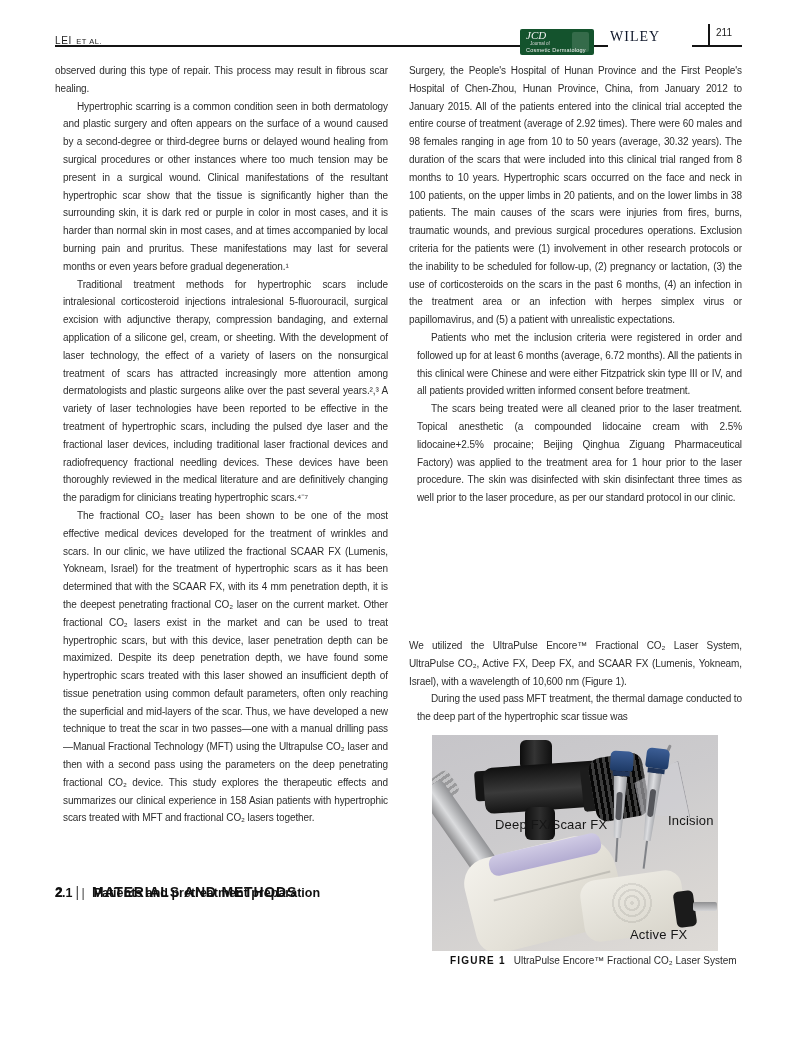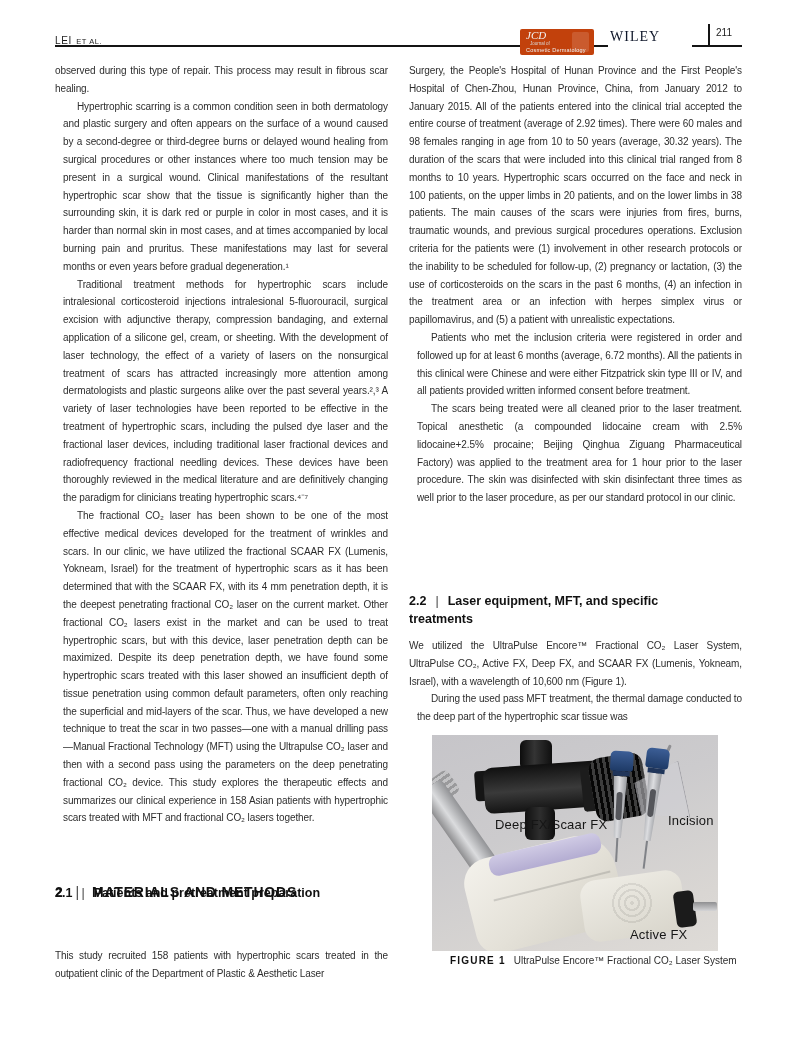--- a/index.html
+++ b/index.html
@@ -12,21 +12,21 @@
   .running-head{position:absolute;left:55px;top:30px;color:#1c1c1c;white-space:nowrap;}
   .running-head .rh-main{font-size:10px;letter-spacing:.6px;}
   .running-head .rh-rest{font-size:7.5px;letter-spacing:.6px;}
   .rule{position:absolute;background:#141414;height:2px;}
   .rule-a{left:55px;top:45px;width:553px;}
   .rule-b{left:692px;top:45px;width:16px;}
   .rule-c{left:708px;top:45px;width:34px;}
   .vbar{position:absolute;left:708px;top:24px;width:2px;height:23px;background:#141414;}
   .pagenum{position:absolute;left:716px;top:27px;font-size:10px;color:#1c1c1c;}
   .logo{
-    position:absolute;left:520px;top:29px;width:74px;height:26px;background:#c2410c;
+    position:absolute;left:520px;top:29px;width:74px;height:26px;background:#14532d;
     border-radius:2px;color:#f2f2f2;overflow:hidden;
   }
   .logo .abbr{position:absolute;left:6px;top:1px;font-family:"Liberation Serif",serif;font-style:italic;font-size:11px;line-height:11px;}
   .logo .sub1{position:absolute;left:10px;top:12px;font-size:4.5px;line-height:5px;color:#d8d8d8;}
   .logo .sub2{position:absolute;left:6px;top:18px;font-size:5.5px;line-height:6px;color:#efefef;letter-spacing:.2px;}
   .logo .jar{position:absolute;right:5px;top:3px;width:17px;height:20px;background:rgba(255,255,255,.14);border-radius:2px;}
   .wiley{
     position:absolute;left:610px;top:29px;font-family:"Liberation Serif",serif;
     font-size:14px;letter-spacing:1px;color:#0f172a;
   }
@@ -126,33 +126,27 @@
   </div>
 
   <div class="h-major">
     <span>2</span><span class="pipe">|</span><span>MATERIALS AND METHODS</span>
   </div>
 
   <div class="h-sub h-21">
     <span>2.1</span><span class="pipe">|</span><span>Patients and pretreatment preparation</span>
   </div>
 
-  <div class="col col1-last">
-    <p>This study recruited 158 patients with hypertrophic scars treated in the outpatient clinic of the Department of Plastic &amp; Aesthetic Laser</p>
-  </div>
 
   <div class="col col2-body">
     <p>Surgery, the People's Hospital of Hunan Province and the First People's Hospital of Chen-Zhou, Hunan Province, China, from January 2012 to January 2015. All of the patients entered into the clinical trial accepted the entire course of treatment (average of 2.92 times). There were 60 males and 98 females ranging in age from 10 to 50 years (average, 30.32 years). The duration of the scars that were included into this clinical trial ranged from 8 months to 10 years. Hypertrophic scars occurred on the face and neck in 100 patients, on the upper limbs in 20 patients, and on the lower limbs in 38 patients. The main causes of the scars were injuries from fires, burns, traumatic wounds, and previous surgical procedures operations. Exclusion criteria for the patients were (1) involvement in other research protocols or the inability to be scheduled for follow-up, (2) pregnancy or lactation, (3) the use of corticosteroids on the scars in the past 6 months, (4) an infection in the treatment area or an infection with herpes simplex virus or papillomavirus, and (5) a patient with unrealistic expectations.</p>
     <p class="ind">Patients who met the inclusion criteria were registered in order and followed up for at least 6 months (average, 6.72 months). All the patients in this clinical were Chinese and were either Fitzpatrick skin type III or IV, and all patients provided written informed consent before treatment.</p>
     <p class="ind">The scars being treated were all cleaned prior to the laser treatment. Topical anesthetic (a compounded lidocaine cream with 2.5% lidocaine+2.5% procaine; Beijing Qinghua Ziguang Pharmaceutical Factory) was applied to the treatment area for 1 hour prior to the laser procedure. The skin was disinfected with skin disinfectant three times as well prior to the laser procedure, as per our standard protocol in our clinic.</p>
   </div>
 
-  <div class="h-sub h-22">
-    <span>2.2</span><span class="pipe">|</span><span>Laser equipment, MFT, and specific treatments</span>
-  </div>
 
   <div class="col col2-equip">
     <p>We utilized the UltraPulse Encore™ Fractional CO₂ Laser System, UltraPulse CO₂, Active FX, Deep FX, and SCAAR FX (Lumenis, Yokneam, Israel), with a wavelength of 10,600 nm (Figure 1).</p>
     <p class="ind">During the used pass MFT treatment, the thermal damage conducted to the deep part of the hypertrophic scar tissue was</p>
   </div>
 
   <div class="figure">
 
     <div class="sc-endcap"></div>
     <div class="sc-topcyl"></div>

